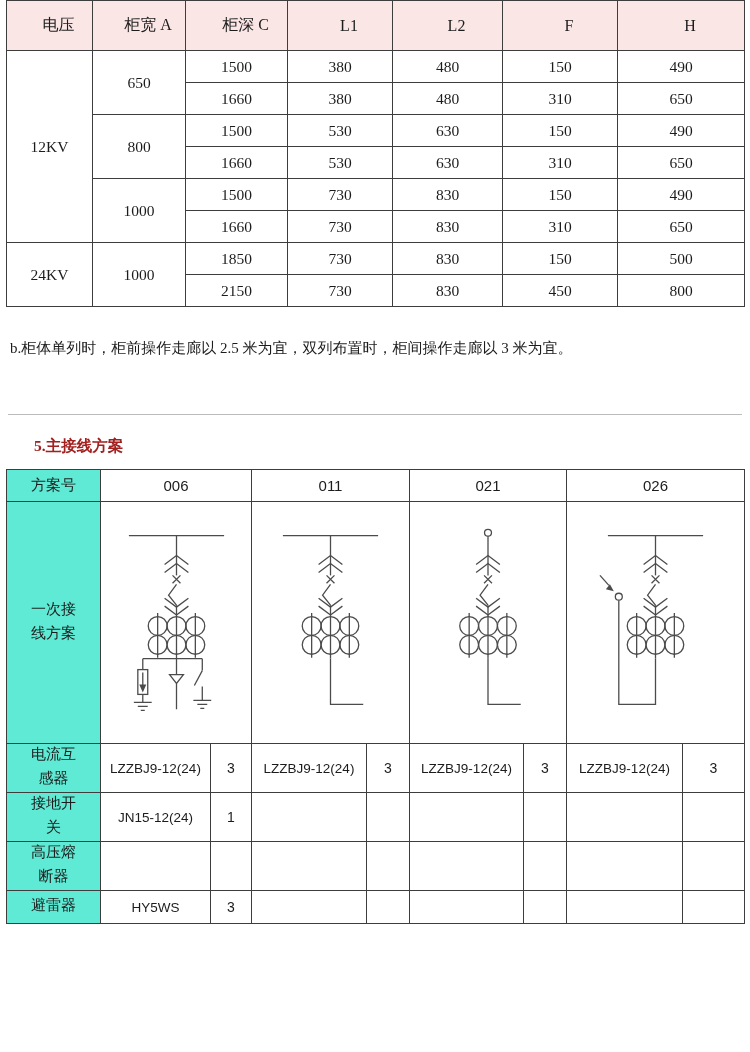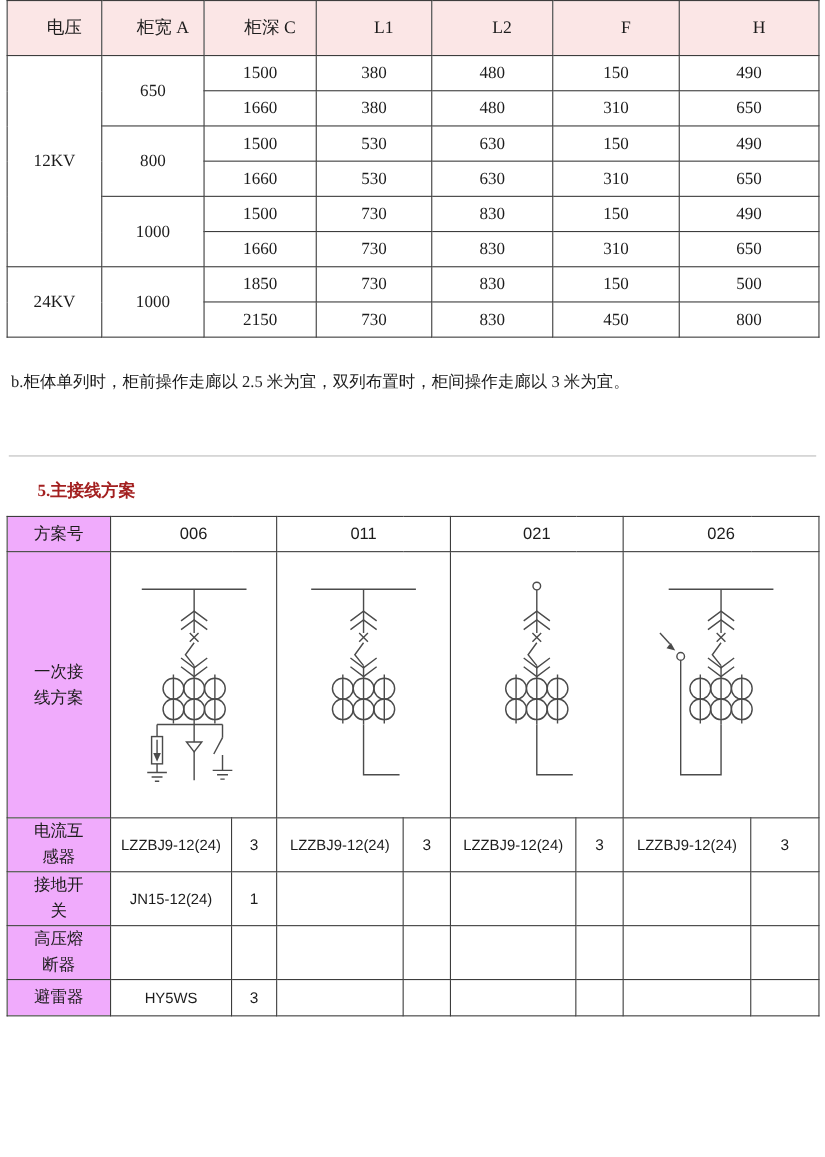--- a/index.html
+++ b/index.html
@@ -23,21 +23,21 @@
   .dim td{height:31px;font-size:15.5px;margin-top:40px;}
   
   .note{margin:32px 0 0 4px;font-size:15px;line-height:19px;}
   .divider{border:none;border-top:1.5px solid #bcbcbc;margin:56px 2px 0 2px;}
   .section-heading{
     margin:21px 0 12px 28px;font-size:15.5px;font-weight:bold;
     color:#a32020;
   }
   
   .scheme th{font-size:15px;height:31px;font-family:"Liberation Sans","DejaVu Sans",sans-serif;}
-  .scheme th.pink,.scheme td.pink{background:#f0abfc;font-family:Liberation Sans, sans-serif;}
+  .scheme th.pink,.scheme td.pink{background:#5eead4;font-family:Liberation Mono, monospace;}
   .scheme td.label{font-size:15px;line-height:24px;padding:0 19px;}
   .scheme td.model{
     font-family:"Liberation Sans","DejaVu Sans",sans-serif;
     font-size:13.5px;line-height:19px;
   }
   .scheme td.qty{
     font-family:"Liberation Sans","DejaVu Sans",sans-serif;font-size:14px;
   }
   .scheme tr.h-head{height:31px;}
   .scheme tr.h-diag{height:241px;}

